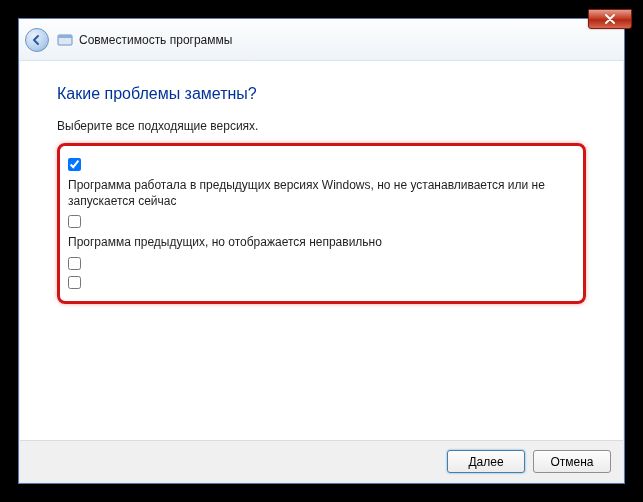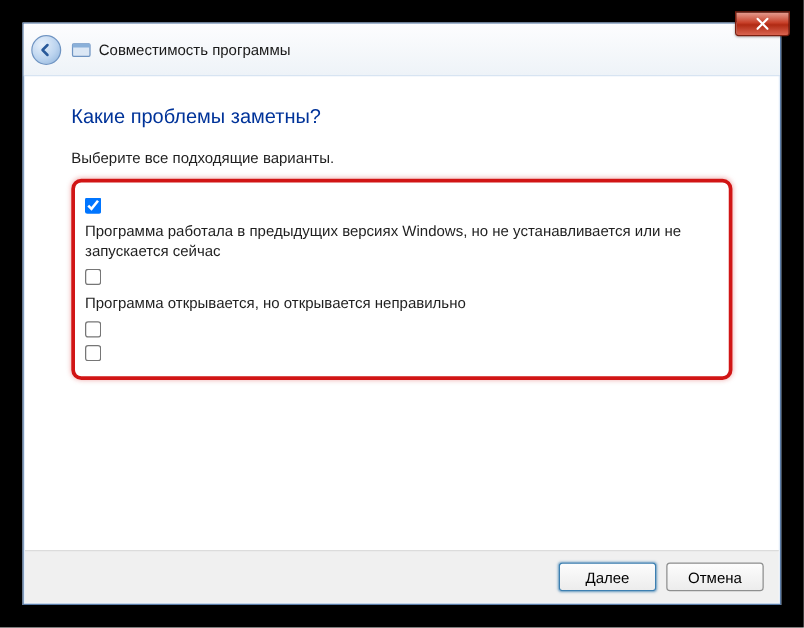--- a/index.html
+++ b/index.html
@@ -148,30 +148,30 @@
     <span class="title-text">Совместимость программы</span>
     <div class="close-btn">
       <svg width="10" height="10" viewBox="0 0 10 10">
         <path d="M1 1 L9 9 M9 1 L1 9" stroke="#fff" stroke-width="1.8" stroke-linecap="round"></path>
       </svg>
     </div>
   </div>
 
   <div class="content">
     <h1 class="heading">Какие проблемы заметны?</h1>
-    <p class="instr">Выберите все подходящие варианты.</p>
+    <p class="instr">Выберите все подходящие версиях.</p>
 
     <div class="highlight-box">
       <label class="opt">
         <input type="checkbox" checked="" style="">
         <span class="opt-label">Программа работала в предыдущих версиях Windows, но не устанавливается или не запускается сейчас</span>
       </label>
       <label class="opt">
         <input type="checkbox" style="">
-        <span class="opt-label">Программа открывается, но открывается неправильно</span>
+        <span class="opt-label">Программа предыдущих, но отображается неправильно</span>
       </label>
       <label class="opt">
         <input type="checkbox" style="">
       </label>
       <label class="opt">
         <input type="checkbox" style="">
       </label>
     </div>
   </div>
 

